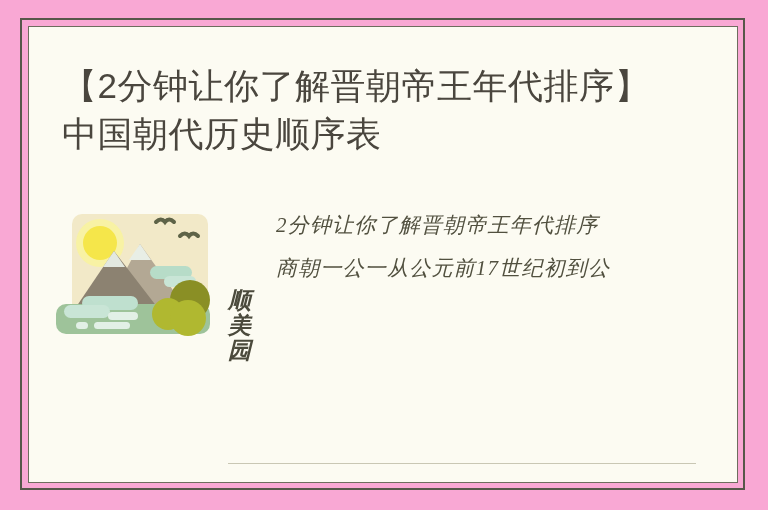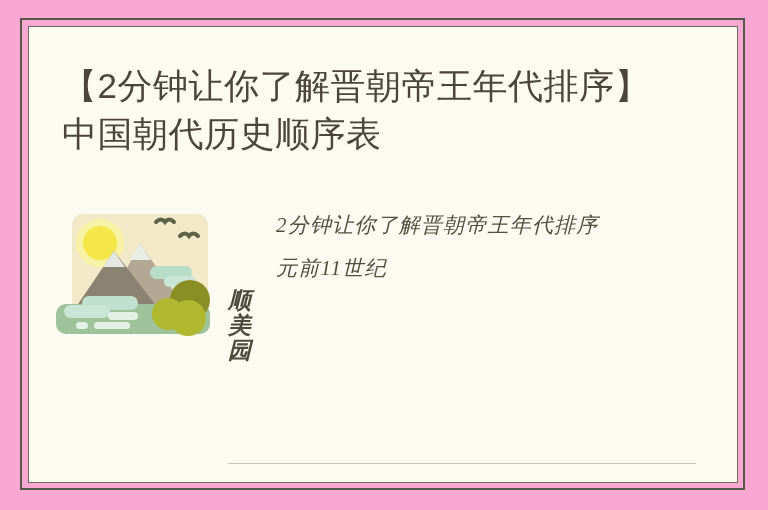--- a/index.html
+++ b/index.html
@@ -165,21 +165,21 @@
         <rect x="38" y="118" width="36" height="7" rx="3.5" fill="#e2f0e6"></rect>
 
         <circle cx="134" cy="96" r="20" fill="#8a8f25"></circle>
         <circle cx="112" cy="110" r="16" fill="#b0b830"></circle>
         <circle cx="132" cy="114" r="18" fill="#b0b830"></circle>
       </svg>
     </div>
 
     <div id="body-text">
       <div class="body-line">2分钟让你了解晋朝帝王年代排序</div>
-      <div class="body-line">元前11世纪</div>
+      <div class="body-line">商朝一公一从公元前17世纪初到公</div>
     </div>
 
     <div id="watermark">
       <span class="wm-char">顺</span>
       <span class="wm-char">美</span>
       <span class="wm-char">园</span>
     </div>
 
     <div id="bottom-rule"></div>
 

